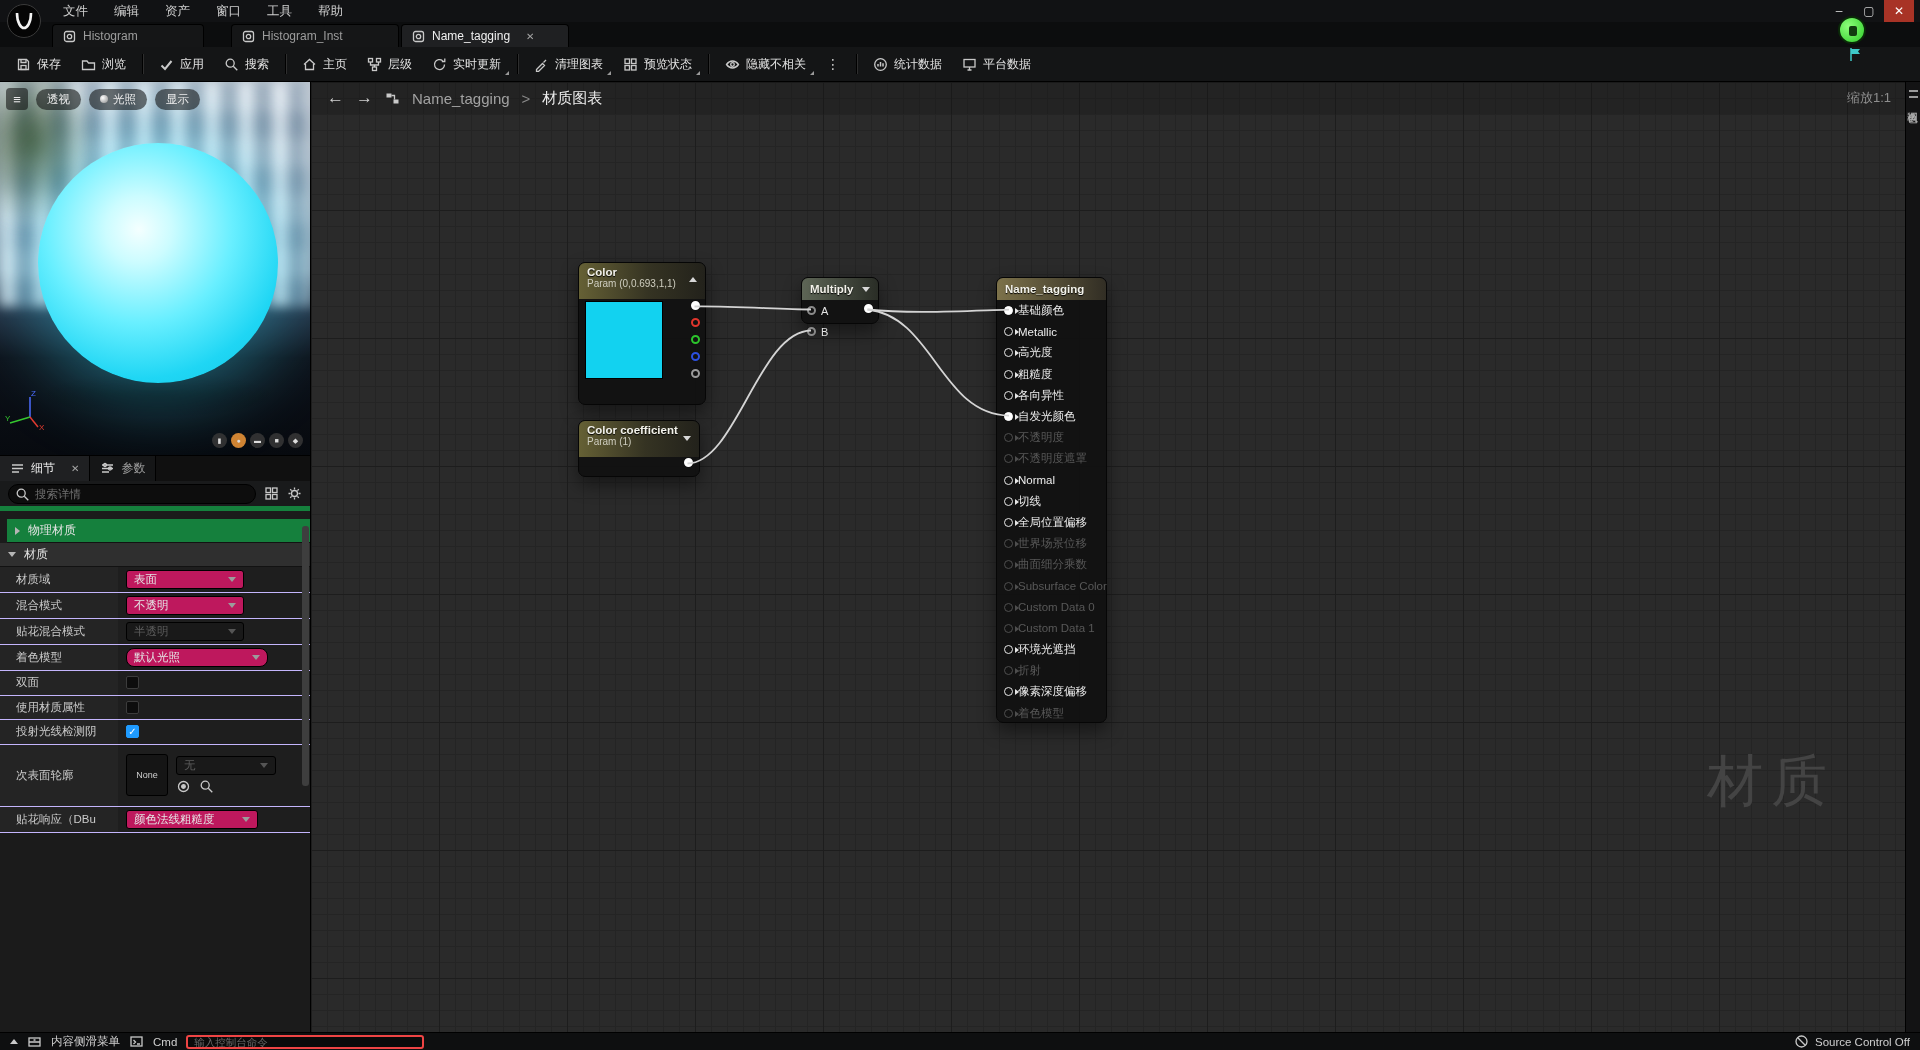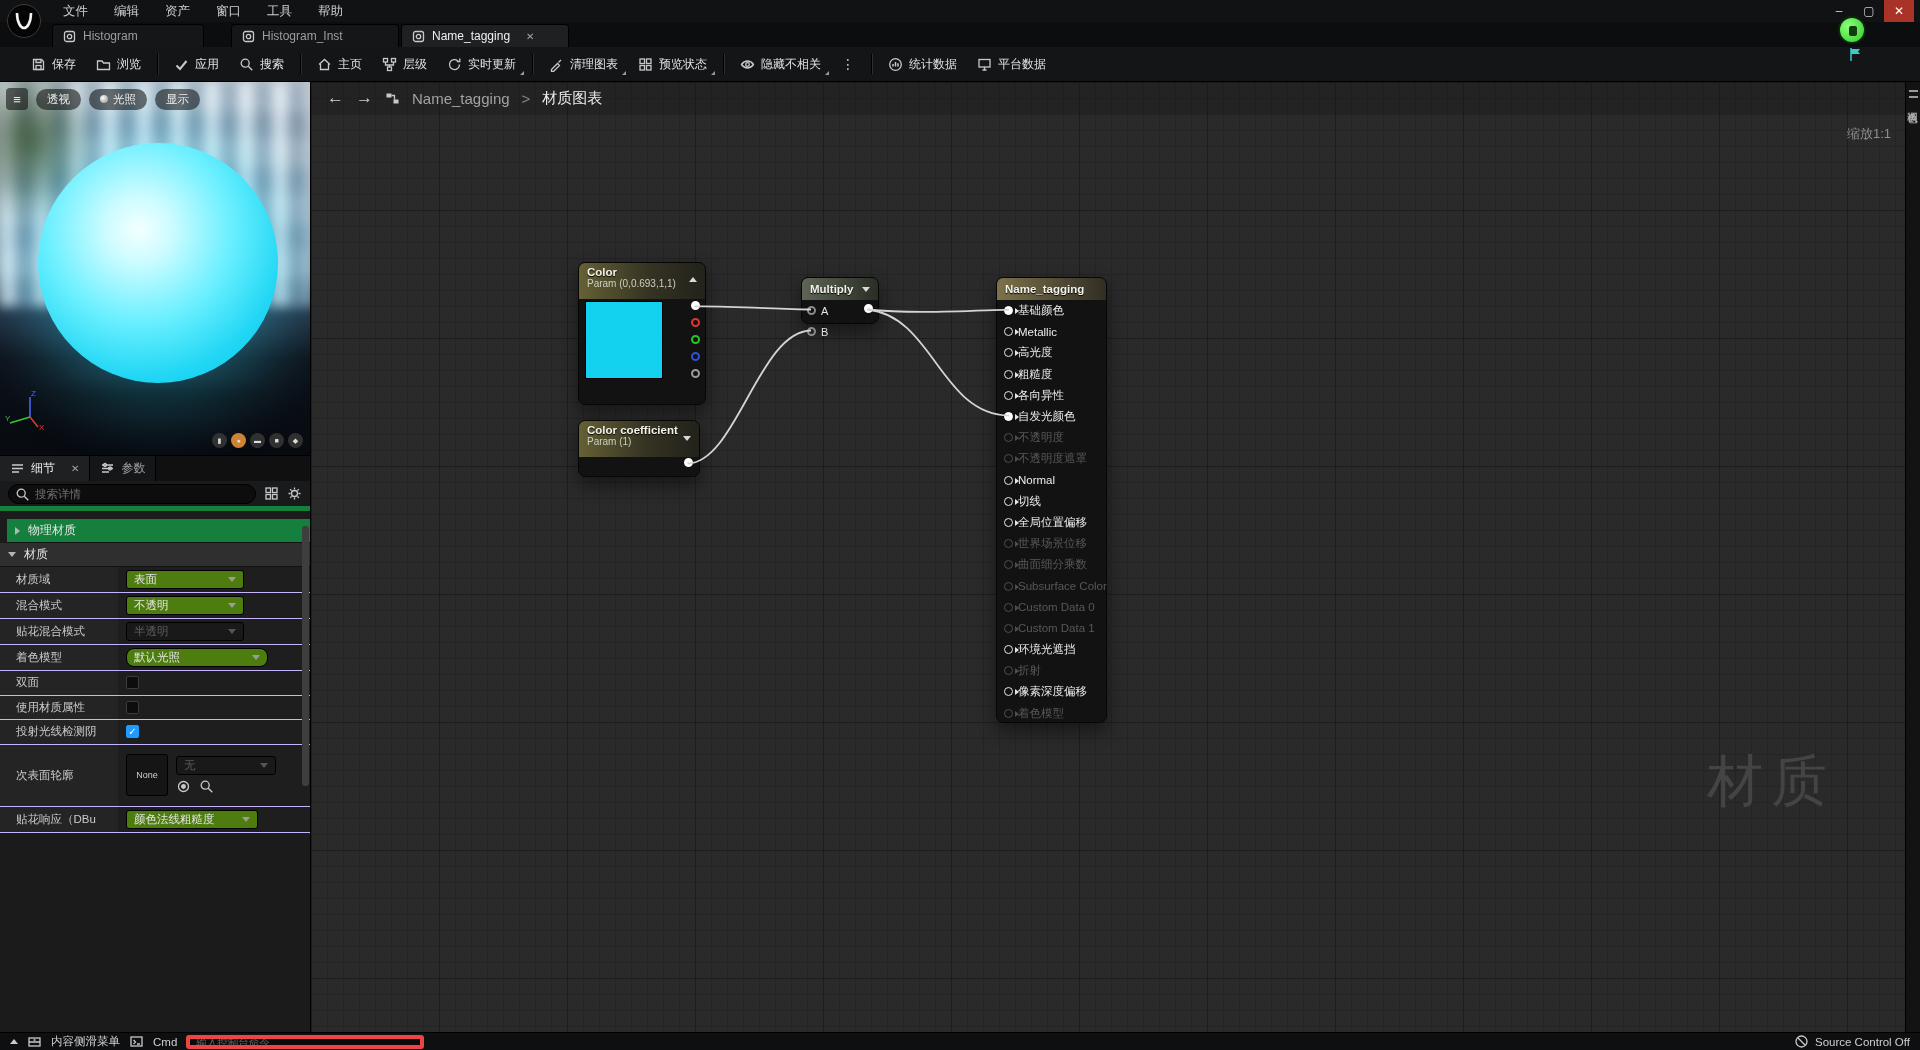--- a/index.html
+++ b/index.html
@@ -19,21 +19,21 @@
   .green-badge::after{content:'';position:absolute;left:9px;top:8px;width:8px;height:10px;background:#123b10;border-radius:2px;}
   .mini-flag { position:absolute; right:58px; top:47px; z-index:40; }
 
   
   .tab-bar { position:absolute; left:0; top:22px; width:1920px; height:25px; background:#0c0d0e; }
   .doc-tab { position:absolute; top:2px; height:23px; display:flex; align-items:center; gap:6px; padding:0 9px; background:#151617; border:1px solid #000; border-bottom:none; border-radius:4px 4px 0 0; font-size:12px; color:#9d9d9d; }
   .doc-tab.active { background:#1f2022; color:#f0f0f0; }
   .tab-close { margin-left:10px; font-size:10px; color:#a5a5a5; }
 
   
-  .toolbar { position:absolute; left:0; top:47px; width:1920px; height:35px; background:#141516; border-bottom:1px solid #000; display:flex; align-items:center; padding-left:21px; }
+  .toolbar { position:absolute; left:0; top:47px; width:1920px; height:35px; background:#141516; border-bottom:1px solid #000; display:flex; align-items:center; padding-left:6px; }
   .tbtn { display:flex; align-items:center; gap:6px; padding:0 10px; height:28px; font-size:12px; color:#e2e2e2; position:relative; border-radius:3px; }
   .tbtn.corner::after { content:''; position:absolute; right:2px; bottom:3px; border-left:4px solid transparent; border-bottom:4px solid #9a9a9a; }
   .tsep { width:1px; height:20px; background:#000; box-shadow:1px 0 0 #2e2e2e; margin:0 6px; flex:none; }
   .tbtn .glyph { font-size:14px; color:#c9c9c9; }
 
   
   .viewport { position:absolute; left:0; top:82px; width:310px; height:373px; overflow:hidden; background:linear-gradient(180deg,#b6c0c9 0%,#a0aebc 28%,#7e8fa0 50%,#232c3e 62%,#0d1119 74%,#070a0f 100%); }
   .vp-build { position:absolute; left:0; top:0; right:0; height:60%;
     background:
       repeating-linear-gradient(90deg, rgba(236,243,249,.75) 0 16px, rgba(126,148,170,.55) 16px 34px),
@@ -65,21 +65,21 @@
   .search-wrap svg { position:absolute; left:7px; top:3px; }
   .d-body { position:absolute; left:0; top:55px; right:0; bottom:0; background:#1b1b1b; overflow:hidden; padding-top:8px; }
   .sect { height:24px; display:flex; align-items:center; gap:8px; padding-left:8px; font-size:12px; color:#e3e3e3; border-bottom:1px solid #121212; }
   .sect.physical { background:#15803d;margin-left:7px; }
   .sect.material { background:#2f2f2f; }
   .chev-r { border-top:4px solid transparent; border-bottom:4px solid transparent; border-left:5px solid #b5b5b5; }
   .chev-d { border-left:4px solid transparent; border-right:4px solid transparent; border-top:5px solid #b5b5b5; }
   .prow { display:flex; border-bottom:1px solid #c4b5fd; min-height:24.5px; }
   .plabel { width:118px; flex:none; background:#242424; font-size:11.5px; color:#cbcbcb; display:flex; align-items:center; padding-left:16px; }
   .pctrl { flex:1; background:#1e1e1e; display:flex; align-items:center; padding:3px 8px; gap:8px; }
-  .dd { height:19px; background:#4d7c0f; border:1px solid #000; border-radius:3px; color:#e4e4e4; font-size:11.5px; display:flex; align-items:center; padding:0 7px; gap:8px; justify-content:space-between; }
+  .dd { height:19px; background:#be185d; border:1px solid #000; border-radius:3px; color:#e4e4e4; font-size:11.5px; display:flex; align-items:center; padding:0 7px; gap:8px; justify-content:space-between; }
   .dd .arr { border-left:4px solid transparent; border-right:4px solid transparent; border-top:5px solid #9c9c9c; }
   .dd.disabled { color:#5b5b5b; background:#191919; }
   .dd.disabled .arr { border-top-color:#555; }
   .cb { width:13px; height:13px; background:#0d0d0d; border:1px solid #3c3c3c; border-radius:2px; display:flex; align-items:center; justify-content:center; font-size:10px; color:#fff; }
   .cb.checked { background:#1f9bff; border-color:#1f9bff; }
   .thumb { width:42px; height:42px; background:#151515; border:1px solid #000; border-radius:3px; color:#cfcfcf; font-size:9px; display:flex; align-items:center; justify-content:center; }
   .asset-col { display:flex; flex-direction:column; gap:4px; }
   .asset-icons { display:flex; gap:8px; align-items:center; }
   .d-scroll { position:absolute; right:1px; top:70px; width:7px; height:260px; background:#3e3e3e; border-radius:3px; }
 
@@ -91,21 +91,21 @@
       linear-gradient(90deg, #1d1d1d 1px, transparent 1px),
       linear-gradient(#242424 1px, transparent 1px),
       linear-gradient(90deg, #242424 1px, transparent 1px);
     background-size:128px 128px,128px 128px,16px 16px,16px 16px;
     border-left:1px solid #000; overflow:hidden; }
   .g-bread { position:absolute; left:0; top:0; width:100%; height:32px; display:flex; align-items:center; gap:12px; padding:0 16px; background:rgba(24,24,24,.35); z-index:5; }
   .g-arrow { font-size:17px; color:#d2d2d2; }
   .g-title { font-size:15px; color:#a2a2a2; }
   .g-sep { font-size:15px; color:#8a8a8a; }
   .g-page { font-size:15px; color:#ededed; }
-  .g-zoom { position:absolute; right:14px; top:7px; font-size:13px; color:#8f8f8f; z-index:5;margin-top:36px; }
+  .g-zoom { position:absolute; right:14px; top:7px; font-size:13px; color:#8f8f8f; z-index:5; }
   .g-watermark { position:absolute; right:70px; bottom:212px; font-size:56px; color:#474747; letter-spacing:8px; opacity:.9; }
   .wires { position:absolute; left:0; top:0; z-index:3; pointer-events:none; }
 
   .gnode { position:absolute; background:rgba(17,17,17,.94); border:1px solid #060606; border-radius:7px; box-shadow:0 8px 18px rgba(0,0,0,.45); z-index:2; }
   .nhead { border-radius:6px 6px 0 0; padding:3px 8px; position:relative; }
   .nhead .ttl { font-size:11.5px; font-weight:bold; color:#f3f2ea; text-shadow:0 1px 1px #000; }
   .nhead .sub { font-size:10px; color:#cfcec0; }
   .head-olive { background:linear-gradient(90deg, rgba(104,99,54,.97), rgba(56,54,36,.92) 55%, rgba(36,35,28,.92)); }
   .head-green { background:linear-gradient(90deg, rgba(96,104,88,.97), rgba(44,48,40,.92)); }
   .head-tan   { background:linear-gradient(90deg, rgba(128,117,76,.97), rgba(52,48,38,.92)); }
@@ -145,21 +145,21 @@
   .pin-row.disabled .pin-label { color:#585858; }
 
   
   .right-strip { position:absolute; right:0; top:82px; width:15px; height:950px; background:#131314; border-left:1px solid #000; }
   .right-strip .strip-ic { margin:8px auto 6px; width:9px; height:8px; border-top:2px solid #9a9a9a; border-bottom:2px solid #9a9a9a; }
   .strip-label { writing-mode:vertical-rl; font-size:10.5px; color:#b2b2b2; margin:4px auto; display:block; text-align:center; width:100%; }
 
   
   .bottom-bar { position:absolute; left:0; top:1032px; width:1920px; height:18px; background:#0e0f10; border-top:1px solid #000; display:flex; align-items:center; padding:0 10px; gap:9px; font-size:11.5px; color:#cfcfcf; }
   .chev-up-b { border-left:4px solid transparent; border-right:4px solid transparent; border-bottom:5px solid #c9c9c9; }
-  .console-input { width:238px; height:14px; background:#0a0a0a; border:4px solid #ef4444; border-radius:3px; color:#cfcfcf; font-size:10.5px; padding:0 6px; outline:none; }
+  .console-input { width:238px; height:14px; background:#0a0a0a; border:2px solid #ef4444; border-radius:3px; color:#cfcfcf; font-size:10.5px; padding:0 6px; outline:none; }
   .console-input::placeholder { color:#666; }
   .bb-right { margin-left:auto; display:flex; align-items:center; gap:6px; }
 </style>
 </head>
 <body>
 
 <div class="app">
 
   <div class="ue-logo">
     <svg width="36" height="36" viewBox="0 0 36 36">

